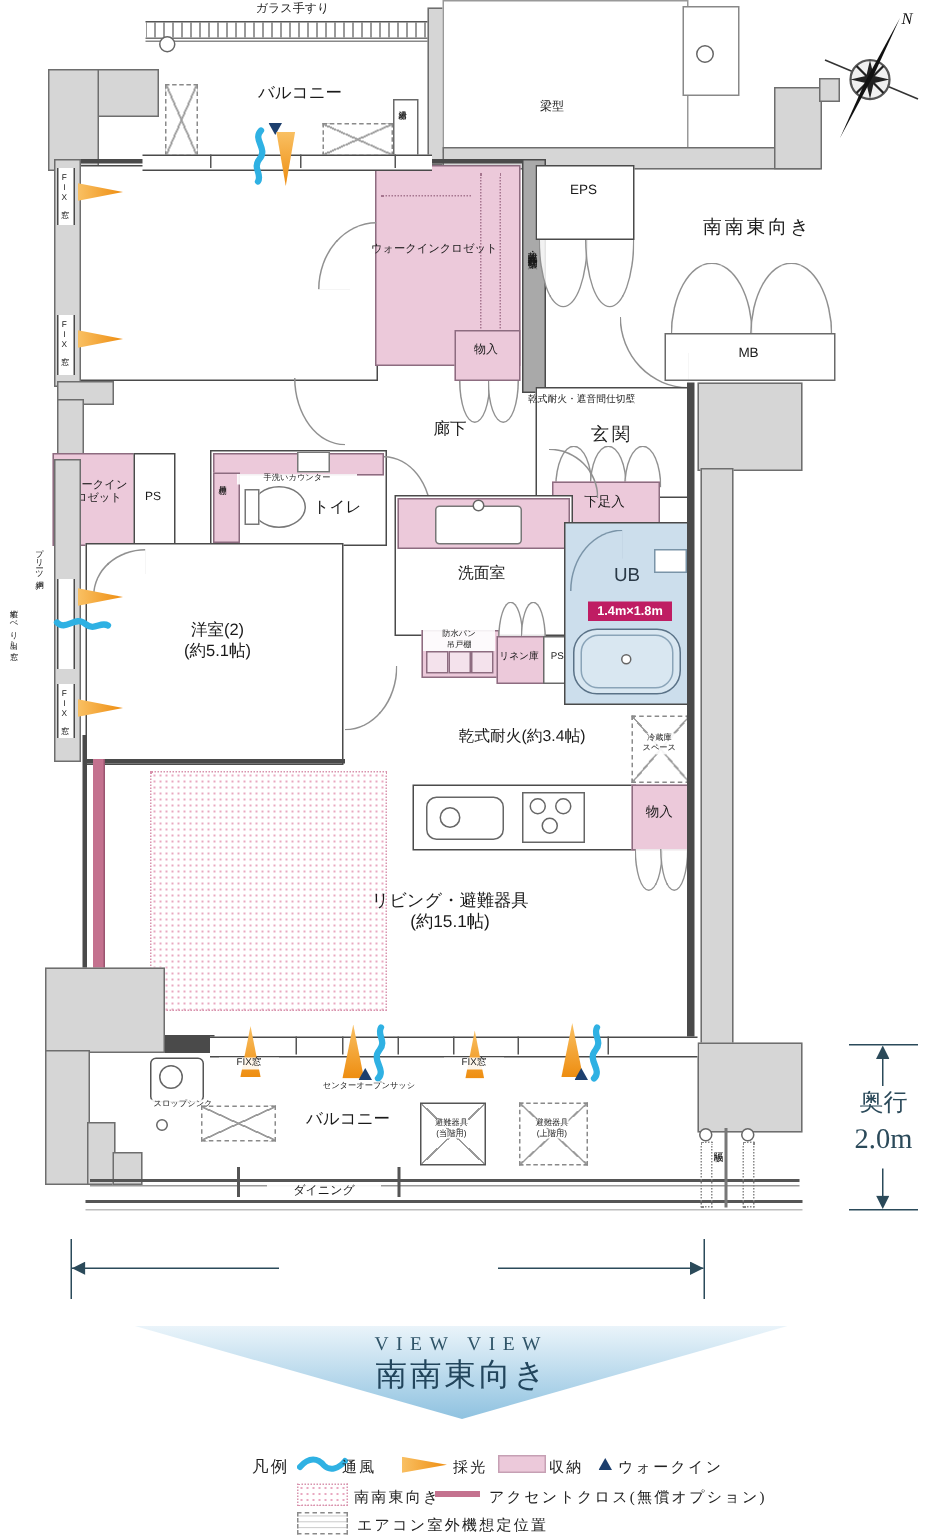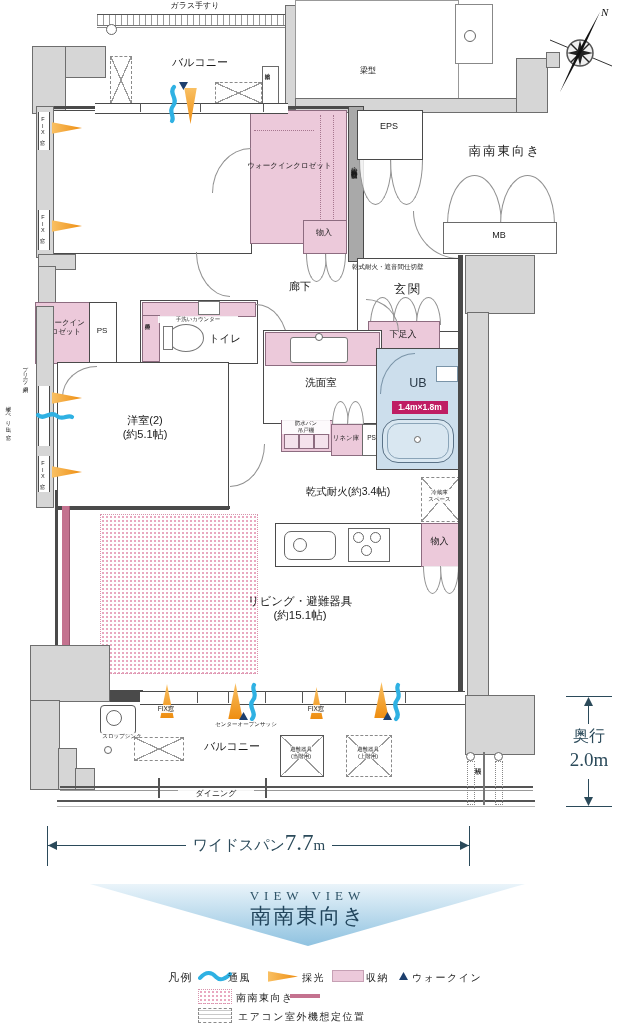--- a/index.html
+++ b/index.html
@@ -313,23 +313,20 @@
   <div class="dimtri" style="left:584px;top:797px;width:9px;height:9px;clip-path:polygon(50% 100%,0 0,100% 0)"></div>
   <div class="lbl serif" style="left:566px;top:726px;width:46px;font-size:16px">奥行</div>
   <div class="lbl serif" style="left:560px;top:748px;width:58px;font-size:19px">2.0m</div>
 
   <div class="dimline" style="left:47px;top:826px;width:1.2px;height:40px"></div>
   <div class="dimline" style="left:469px;top:826px;width:1.2px;height:40px"></div>
   <div class="dimline" style="left:48px;top:845px;width:138px;height:1.2px"></div>
   <div class="dimline" style="left:332px;top:845px;width:137px;height:1.2px"></div>
   <div class="dimtri" style="left:48px;top:841px;width:9px;height:9px;clip-path:polygon(0 50%,100% 0,100% 100%)"></div>
   <div class="dimtri" style="left:460px;top:841px;width:9px;height:9px;clip-path:polygon(100% 50%,0 0,0 100%)"></div>
-  <div class="abs serif" style="left:186px;top:830px;width:146px;text-align:center;white-space:nowrap">
-    <span style="font-size:15px">ワイドスパン</span><span style="font-size:23px">7.7</span><span style="font-size:15px">m</span>
-  </div>
 
   <svg class="abs" style="left:90px;top:884px" width="435" height="62" viewBox="0 0 435 62">
     <defs>
         <linearGradient id="rv" x1="0" y1="0" x2="0" y2="1">
       <stop offset="0" stop-color="#eaf4fa"></stop>
           <stop offset="1" stop-color="#8fc2e0"></stop>
     </linearGradient>
       </defs>
     <polygon points="0,0 435,0 218,62" fill="url(#rv)"></polygon>
   </svg>
@@ -344,17 +341,18 @@
   <div class="cone right" style="left:268px;top:971px;width:30px;height:11px"></div>
   <div class="legend-text" style="left:302px;top:971px">採光</div>
   <div class="pink" style="left:332px;top:970px;width:30px;height:10px;border-color:#c6a0b4"></div>
   <div class="legend-text" style="left:366px;top:971px">収納</div>
   <div class="ntri up" style="left:399px;top:972px;width:9px;height:8px"></div>
   <div class="legend-text" style="left:412px;top:971px">ウォークイン</div>
 
   <div class="dots" style="left:198px;top:989px;width:32px;height:13px"></div>
   <div class="legend-text" style="left:236px;top:991px">南南東向き</div>
   <div class="abs" style="left:290px;top:994px;width:30px;height:4px;background:#c4728f"></div>
+  <div class="legend-text" style="left:326px;top:991px">アクセントクロス(無償オプション)</div>
 
   <div class="hatch" style="left:198px;top:1008px;width:32px;height:13px"></div>
   <div class="legend-text" style="left:238px;top:1010px">エアコン室外機想定位置</div>
 
 </div>
 
 </body></html>

